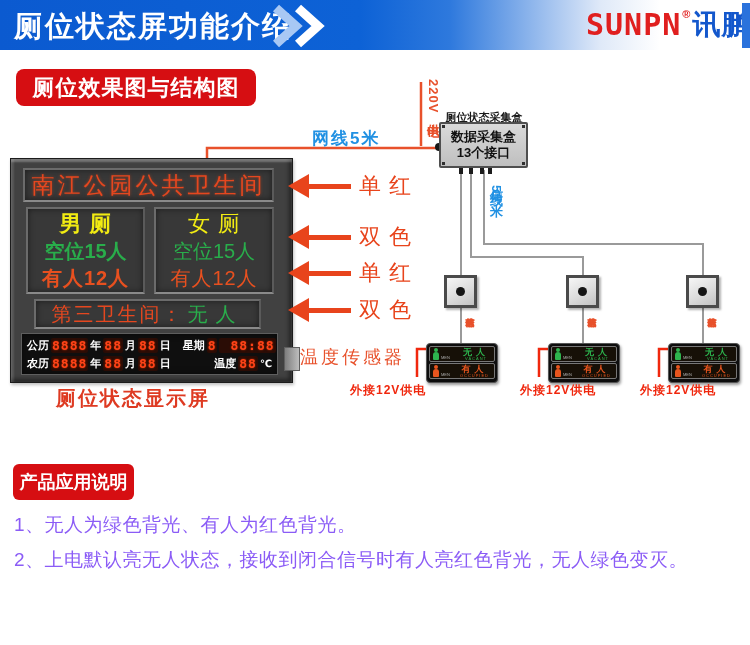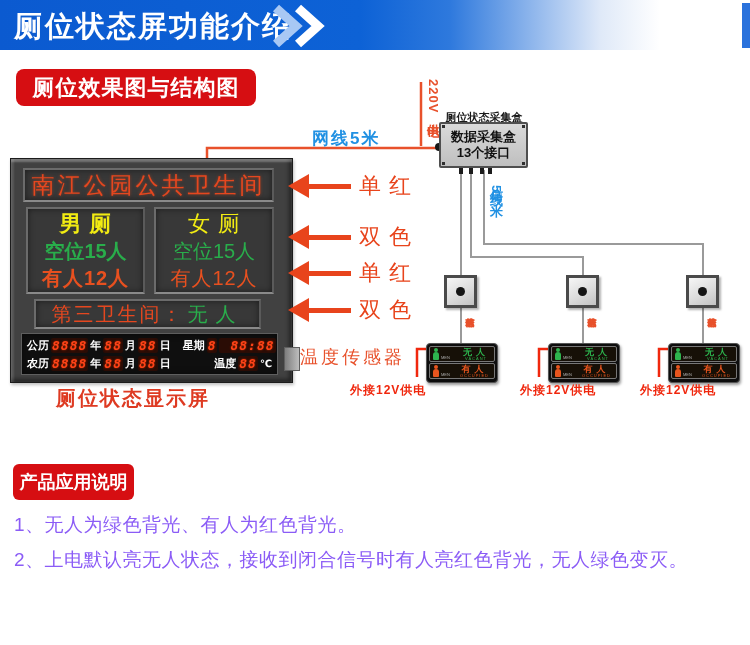--- a/index.html
+++ b/index.html
@@ -77,21 +77,21 @@
   .r-vac{font-size:20px;color:#29ad4b;line-height:27px;}
   .r-occ{font-size:20px;color:#e8501f;line-height:27px;letter-spacing:1px;}
   .p-third{left:23px;top:140px;width:223px;height:26px;display:flex;align-items:flex-start;justify-content:center;
            font-size:20px;white-space:nowrap;}
   .p-third .t-red{color:#e5471f;letter-spacing:2px;}
   .p-third .t-green{color:#29ad4b;letter-spacing:8px;margin-left:4px;}
   .p-clock{left:10px;top:174px;width:245px;height:36px;background:#0f0f0f;border:1px solid #5e5e5e;
            padding:2px 5px;display:flex;flex-direction:column;justify-content:space-around;}
   .crow{display:flex;align-items:center;height:17px;color:#fff;font-size:11px;font-weight:bold;white-space:nowrap;}
   .digit{font-family:"DejaVu Sans Mono",monospace;font-size:13px;font-weight:bold;color:#ff4318;background:#2a0c05;
-         border-radius:2px;padding:0 1px;margin:0 2px;letter-spacing:1px;text-shadow:0 0 2px rgba(255,60,0,.7);font-style:italic;}
+         border-radius:2px;padding:0 1px;margin:0 2px;letter-spacing:1px;text-shadow:0 0 2px rgba(255,60,0,.7);}
   .wk{margin-left:12px;} .ml-auto{margin-left:auto;padding-left:11px;} .unit{font-size:10px;}
 
   .sensor{position:absolute;left:284px;top:347px;width:14px;height:22px;
           background:linear-gradient(90deg,#7e7e7e,#bdbdbd);border:1px solid #5f5f5f;}
   .sensor-label{position:absolute;left:300px;top:345px;font-size:18px;color:#e8512b;letter-spacing:3px;}
   .caption{position:absolute;left:56px;top:385px;font-size:20px;font-weight:bold;color:#de3a22;letter-spacing:2px;}
 
   
   .arrow{position:absolute;left:288px;display:flex;align-items:center;height:24px;}
   .a-head{width:0;height:0;border-right:21px solid #e8441c;border-top:12px solid transparent;border-bottom:12px solid transparent;}
@@ -106,20 +106,25 @@
 <body>
 
 <div class="page">
 
   <div class="header">
     <div class="h-title">厕位状态屏功能介绍</div>
     <svg class="h-chev" width="58" height="44" viewBox="0 0 58 44">
       <polyline points="6,4 26,22 6,40" fill="none" stroke="#a8c8f4" stroke-width="9"></polyline>
       <polyline points="28,4 48,22 28,40" fill="none" stroke="#ffffff" stroke-width="9"></polyline>
     </svg>
+    <div class="h-logo">
+      <span class="logo-en">SUNPN</span>
+      <span class="logo-reg">®</span>
+      <span class="logo-cn">讯鹏</span>
+    </div>
     <div class="h-strip"></div>
   </div>
 
   <div class="badge badge1">厕位效果图与结构图</div>
 
   <svg class="wires" viewBox="0 0 750 430">
     <path d="M207,158 V148 H439" stroke="#e8512b" stroke-width="2.5" fill="none"></path>
     <path d="M421,146 V82" stroke="#e8512b" stroke-width="2.5" fill="none"></path>
     <path d="M461,170 V276" stroke="#9a9a9a" stroke-width="2" fill="none"></path>
     <path d="M471,170 V257 H583 V276" stroke="#9a9a9a" stroke-width="2" fill="none"></path>

